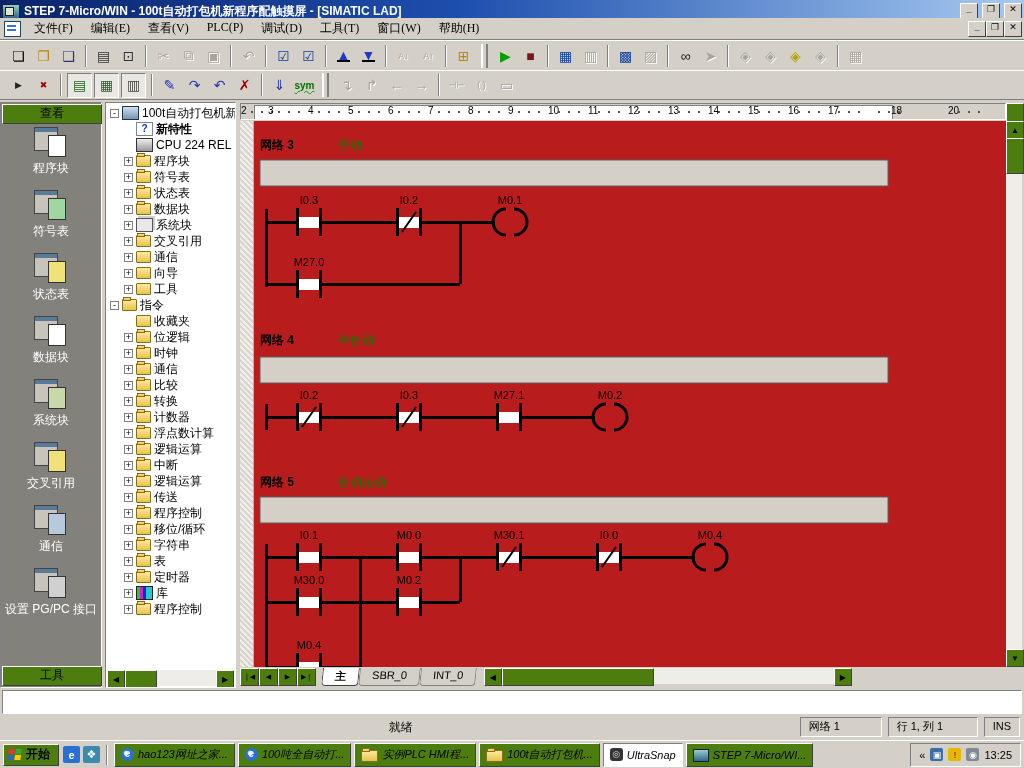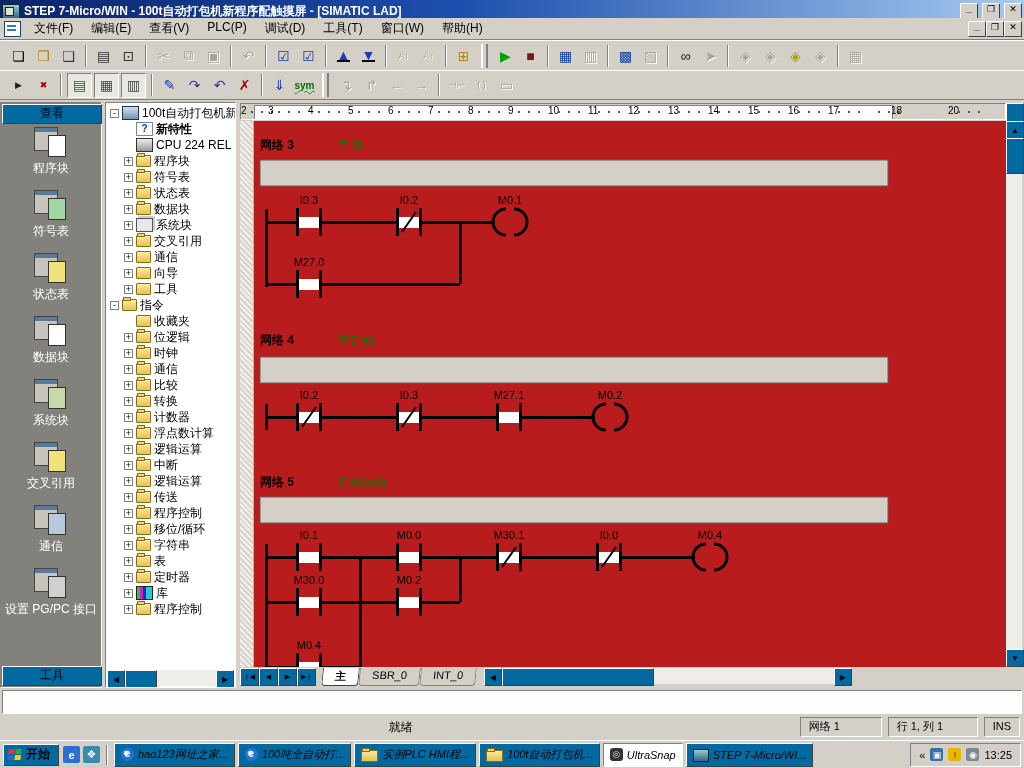--- a/index.html
+++ b/index.html
@@ -1,19 +1,19 @@
 <!DOCTYPE html>
 <html><head>
 <meta charset="utf-8">
 <style>
   html,body{margin:0;padding:0;background:#555;}
   #app{position:relative;width:1024px;height:768px;background:#d4d0c8;overflow:hidden;
        font-family:"Liberation Sans","DejaVu Sans",sans-serif;font-size:12px;color:#000;}
   .abs{position:absolute;}
-  .raised{border:1px solid;border-color:#ffffff #404040 #404040 #ffffff;background:#0369a1;}
+  .raised{border:1px solid;border-color:#ffffff #404040 #404040 #ffffff;background:#4d7c0f;}
   .sunken{border:1px solid;border-color:#808080 #ffffff #ffffff #808080;}
   
   #titlebar{left:0;top:0;width:1024px;height:18px;display:flex;align-items:center;gap:4px;
     background:linear-gradient(90deg,#0a246a 0%,#1d4fae 45%,#a6caf0 100%);color:#fff;
     font-weight:bold;font-size:12px;padding:11px 2px;box-sizing:border-box;}
   #titlebar .title{flex:1;white-space:nowrap;overflow:hidden;}
   .winbtn{width:16px;height:14px;background:#d4d0c8;border:1px solid;border-color:#fff #404040 #404040 #fff;
     color:#000;font-size:9px;line-height:11px;text-align:center;font-weight:bold;flex:0 0 auto;}
   .appico{width:16px;height:13px;background:linear-gradient(#9cc,#368);border:1px solid #123;flex:0 0 auto;position:relative;}
   .appico::after{content:"";position:absolute;left:2px;top:2px;width:7px;height:7px;background:#dfe8d0;border:1px solid #123;}
@@ -124,21 +124,21 @@
   <div id="titlebar" class="abs">
     <span class="appico"></span>
     <span class="title">STEP 7-Micro/WIN - 100t自动打包机新程序配触摸屏 - [SIMATIC LAD]</span>
     <span class="winbtn">_</span>
     <span class="winbtn">❐</span>
     <span class="winbtn">✕</span>
   </div>
 
   <div id="menubar" class="abs">
     <span class="docico"></span>
-    <span id="menu-items" style="display:flex;">
+    <span id="menu-items" style="display:flex;font-family:Liberation Serif, serif;">
         <span class="menu-item">文件(F)</span>
         <span class="menu-item">编辑(E)</span>
         <span class="menu-item">查看(V)</span>
         <span class="menu-item">PLC(P)</span>
         <span class="menu-item">调试(D)</span>
         <span class="menu-item">工具(T)</span>
         <span class="menu-item">窗口(W)</span>
         <span class="menu-item">帮助(H)</span>
       </span>
     <span class="spacer"></span>

